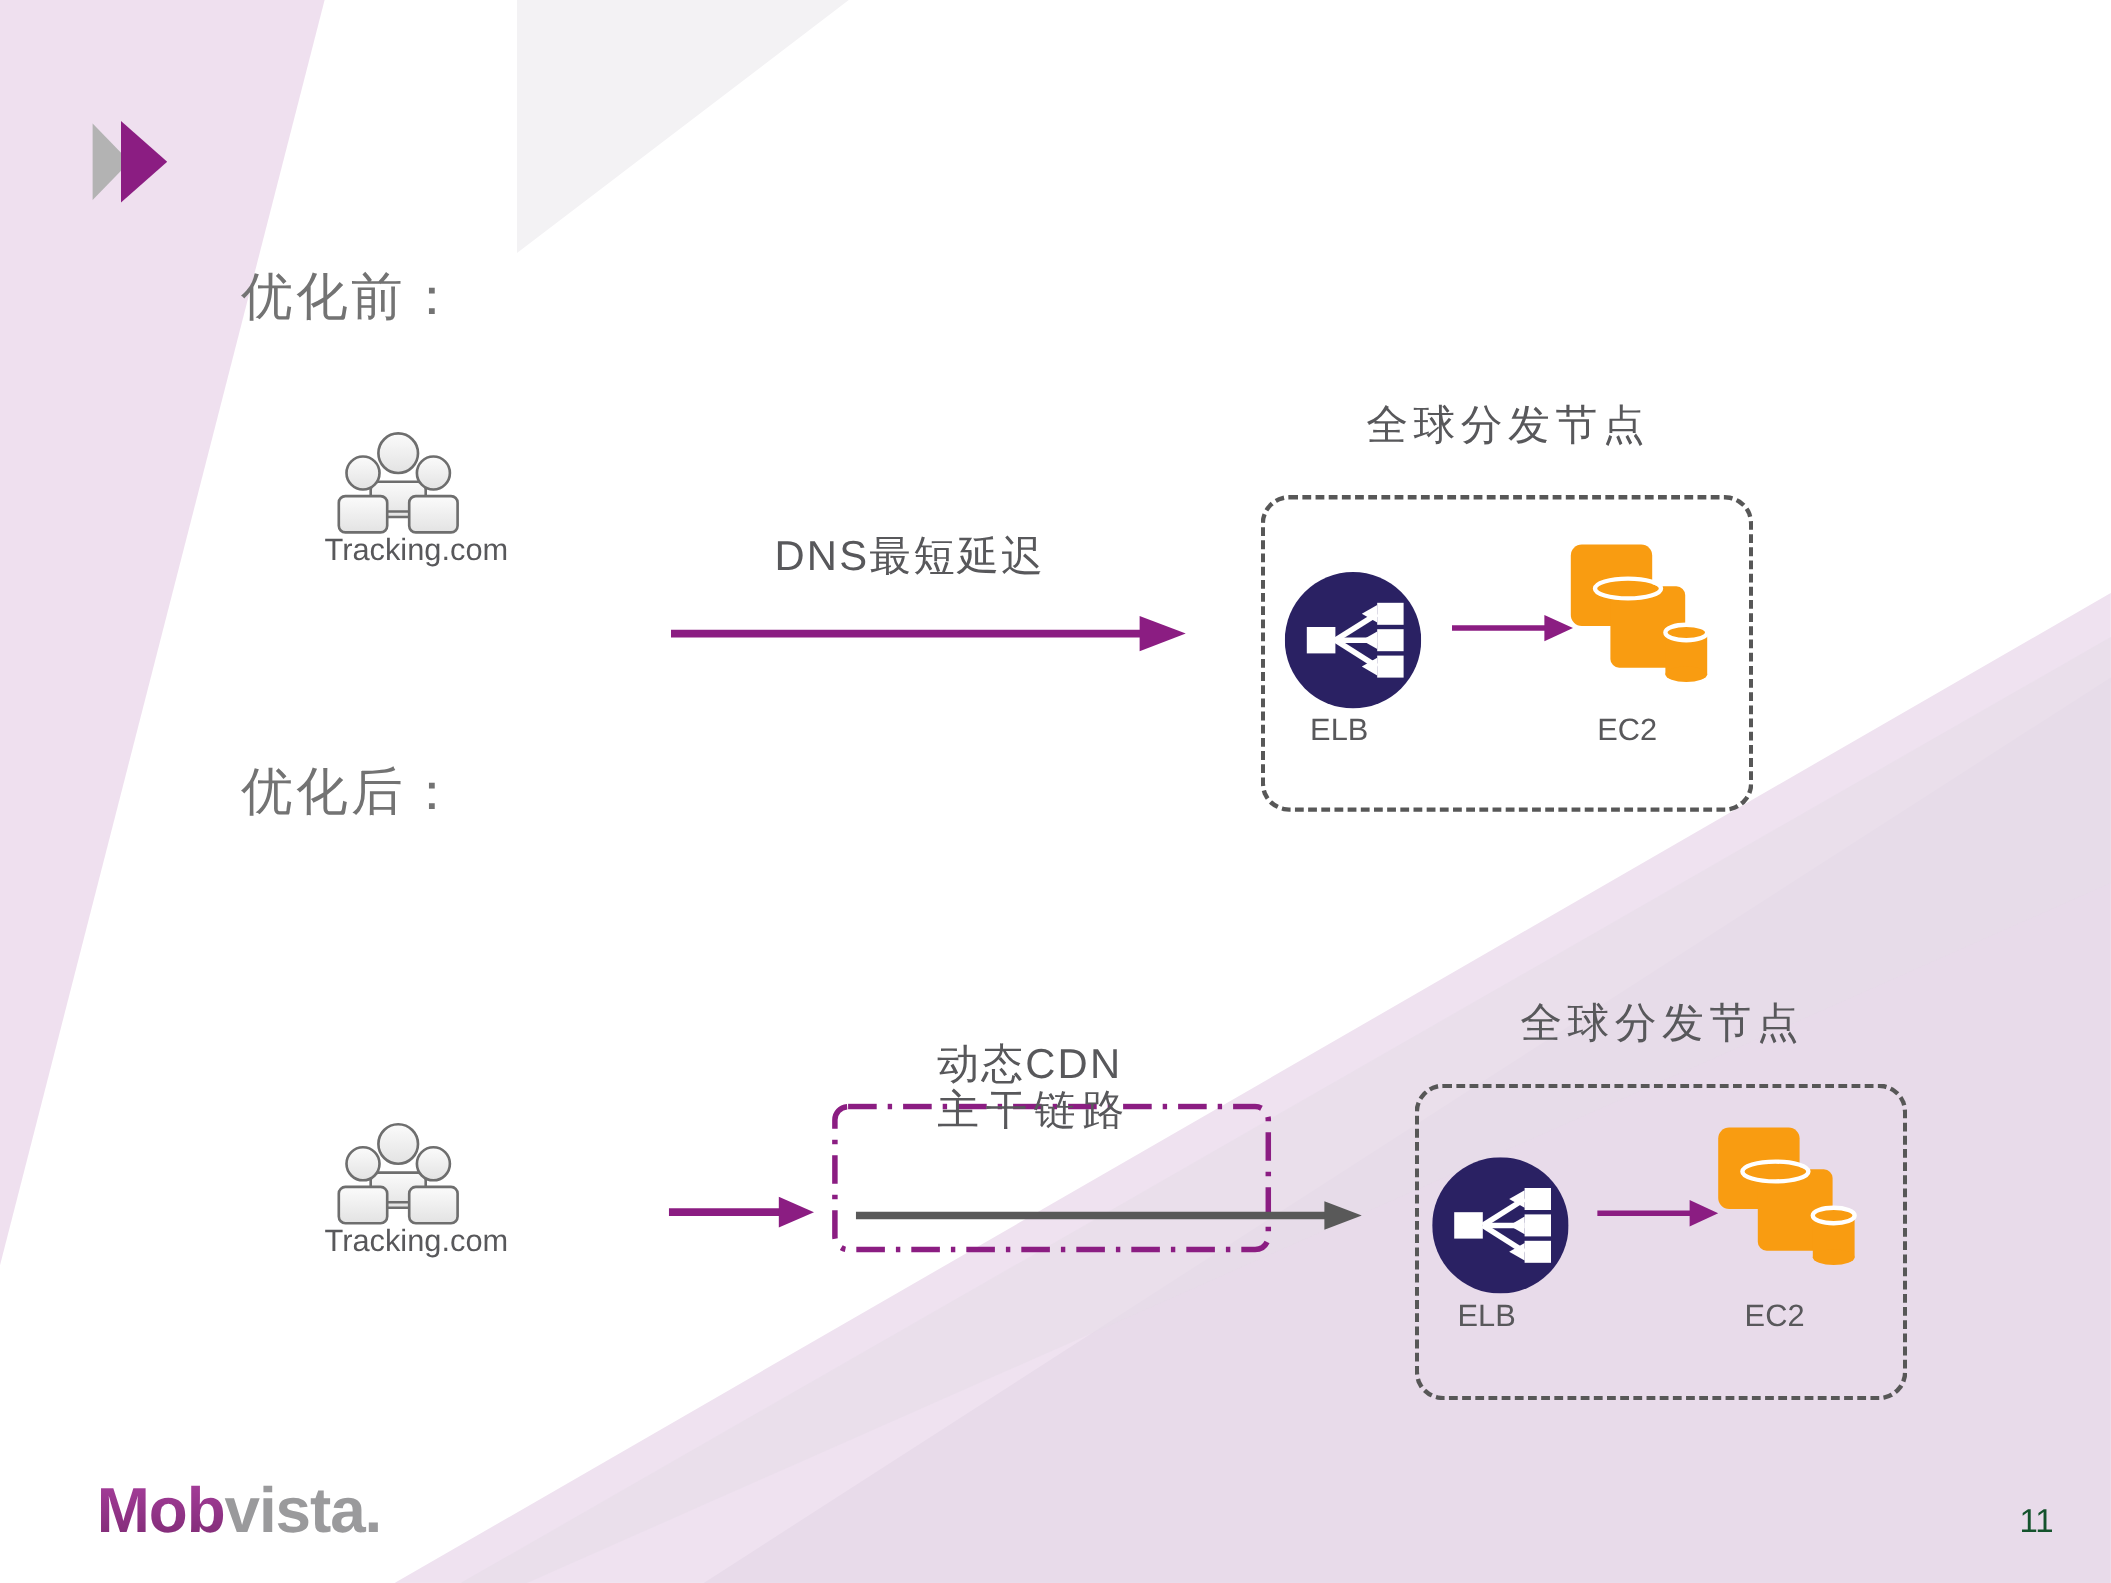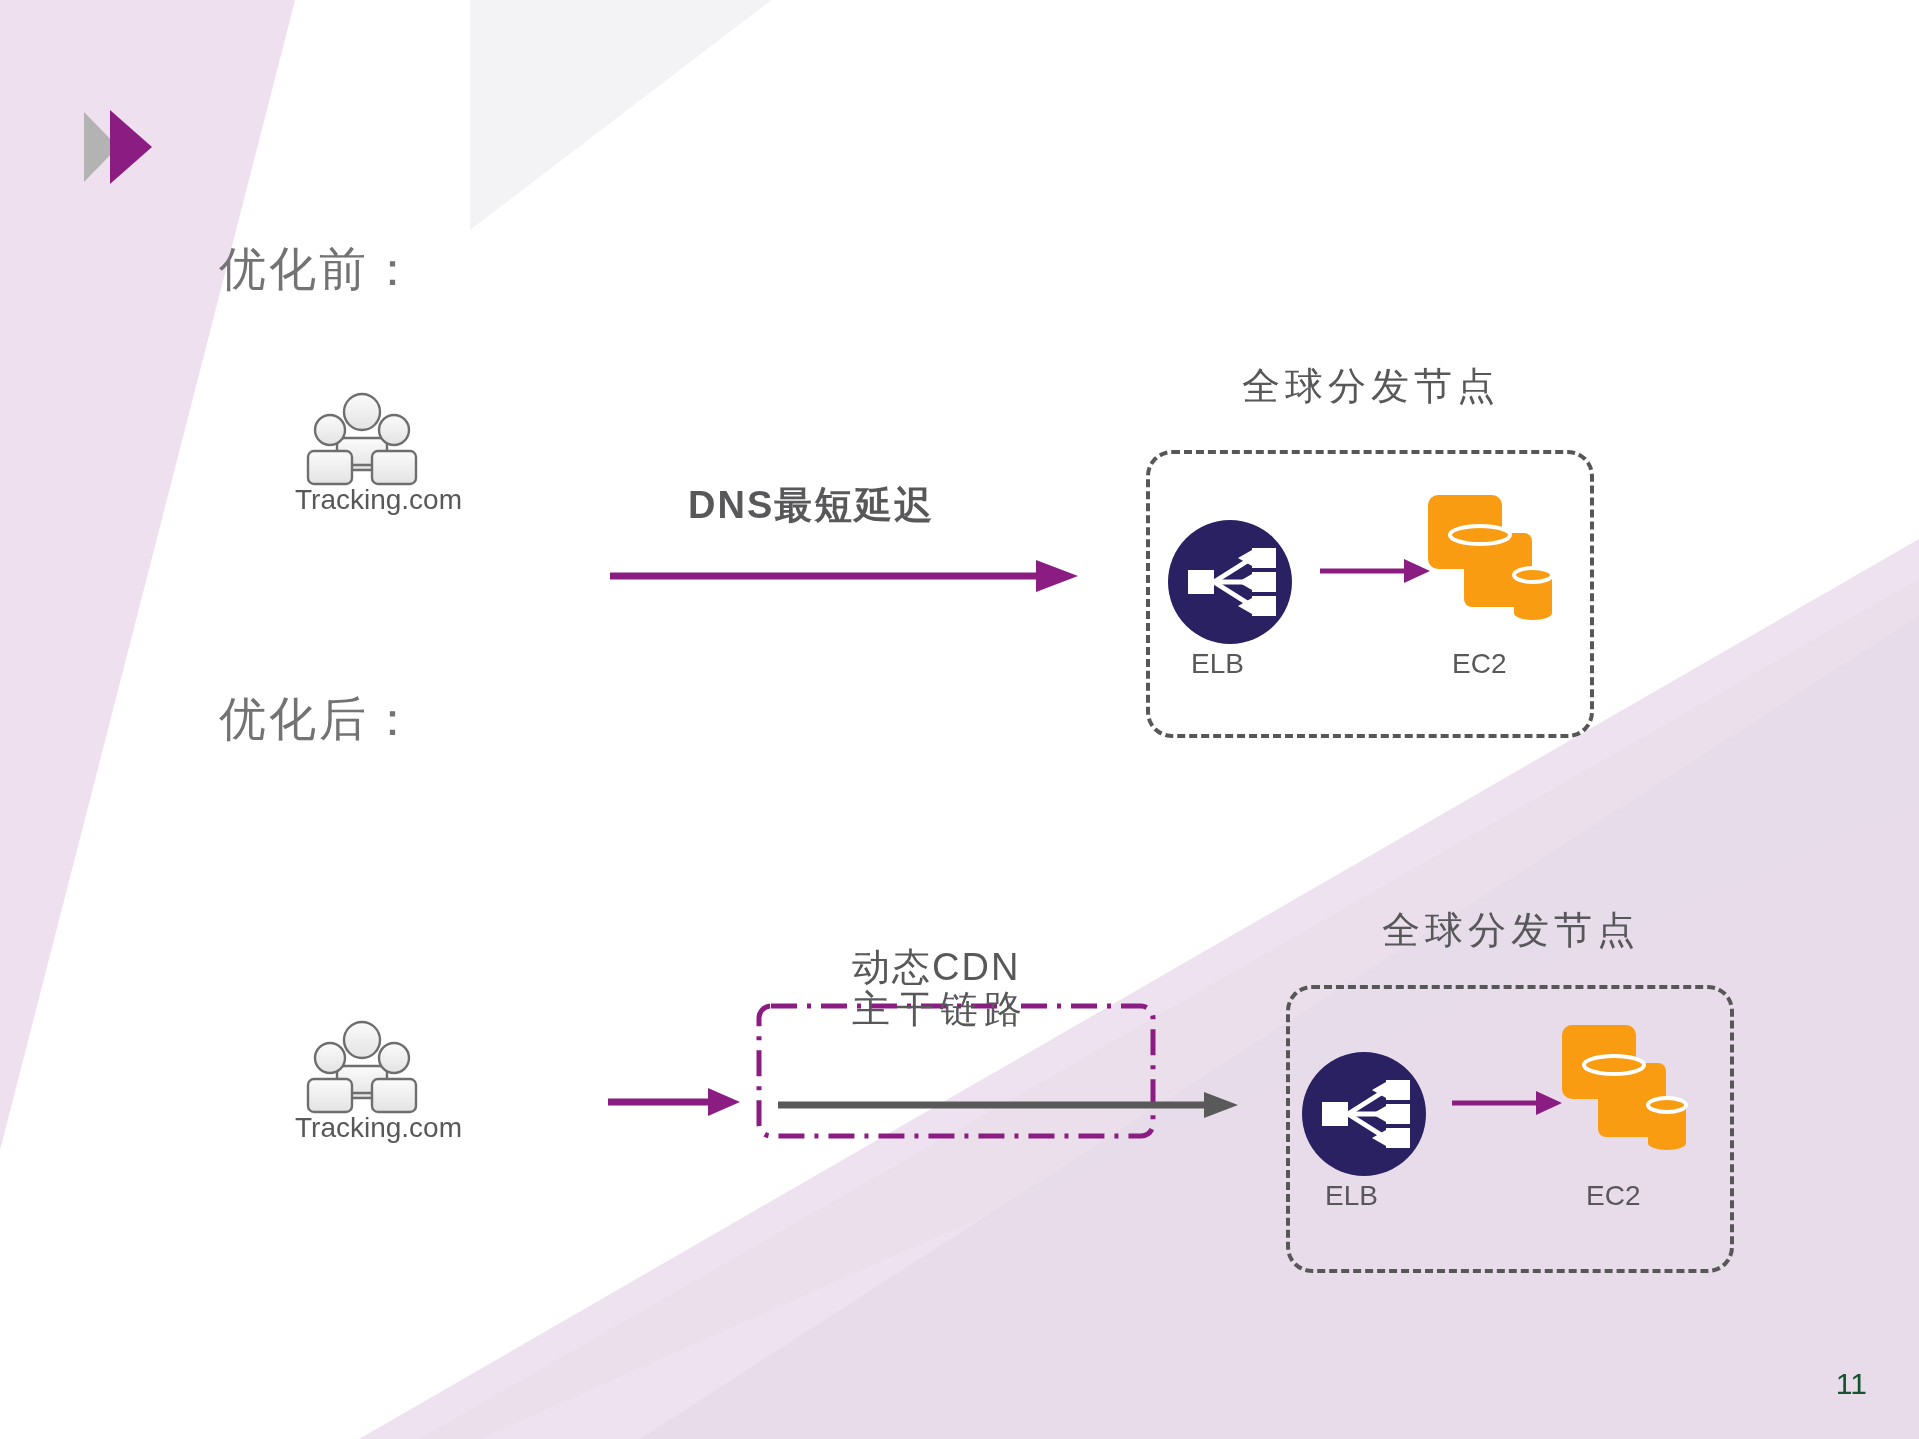--- a/index.html
+++ b/index.html
@@ -185,21 +185,21 @@
       <path d="M44 46 h36 a7 7 0 0 1 7 7 v18 a7 7 0 0 1 -7 7 h-36 a7 7 0 0 1 -7 -7 v-18 a7 7 0 0 1 7 -7 z" fill="url(#ug1)" stroke="#6e6e6e" stroke-width="2.4"></path>
       <line x1="40" y1="73" x2="84" y2="73" stroke="#6e6e6e" stroke-width="2.4"></line>
       <circle cx="30" cy="38" r="15" fill="url(#ug1)" stroke="#6e6e6e" stroke-width="2.4"></circle>
       <path d="M14 59 h32 a6 6 0 0 1 6 6 v21 a6 6 0 0 1 -6 6 h-32 a6 6 0 0 1 -6 -6 v-21 a6 6 0 0 1 6 -6 z" fill="url(#ug1)" stroke="#6e6e6e" stroke-width="2.4"></path>
       <circle cx="94" cy="38" r="15" fill="url(#ug1)" stroke="#6e6e6e" stroke-width="2.4"></circle>
       <path d="M78 59 h32 a6 6 0 0 1 6 6 v21 a6 6 0 0 1 -6 6 h-32 a6 6 0 0 1 -6 -6 v-21 a6 6 0 0 1 6 -6 z" fill="url(#ug1)" stroke="#6e6e6e" stroke-width="2.4"></path>
     </svg>
   </div>
   <div class="node-caption" style="left:295px; top:484px;">Tracking.com</div>
 
-  <div class="flow-label" style="left:688px; top:480px;font-weight:bold;">DNS最短延迟</div>
+  <div class="flow-label" style="left:704px; top:480px;">DNS最短延迟</div>
   <svg class="arrow-svg" style="left:608px; top:556px;" width="470" height="40" viewBox="0 0 470 40">
     <line x1="2" y1="20" x2="432" y2="20" stroke="#8b1d82" stroke-width="7"></line>
     <polygon points="428,4 470,20 428,36" fill="#8b1d82"></polygon>
   </svg>
 
   <div class="cn-heading" style="left:1218px; top:361px;">全球分发节点</div>
   <div class="region-box" style="left:1146px; top:450px; width:448px; height:288px;"></div>
 
   <svg class="elb-icon" style="left:1168px; top:520px;" width="124" height="124" viewBox="0 0 124 124">
     <circle cx="62" cy="62" r="62" fill="#2a2163"></circle>
@@ -296,15 +296,18 @@
     <rect x="10" y="10" width="74" height="74" rx="10" fill="#f99c11"></rect>
     <ellipse cx="62" cy="52" rx="30" ry="9" fill="#f99c11"></ellipse>
     <rect x="46" y="48" width="68" height="74" rx="8" fill="#f99c11"></rect>
     <ellipse cx="62" cy="50" rx="30" ry="9" fill="none" stroke="#ffffff" stroke-width="4"></ellipse>
     <rect x="96" y="90" width="38" height="38" fill="#f99c11"></rect>
     <ellipse cx="115" cy="90" rx="19" ry="7" fill="#f99c11" stroke="#ffffff" stroke-width="4"></ellipse>
     <ellipse cx="115" cy="128" rx="19" ry="7" fill="#f99c11"></ellipse>
   </svg>
   <div class="node-caption" style="left:1586px; top:1180px;">EC2</div>
 
+  <div class="brand-logo">
+    <span class="brand-mob">Mob</span><span class="brand-vista">vista.</span>
+  </div>
   <div class="page-number">11</div>
 
 </div>
 
 </body></html>

